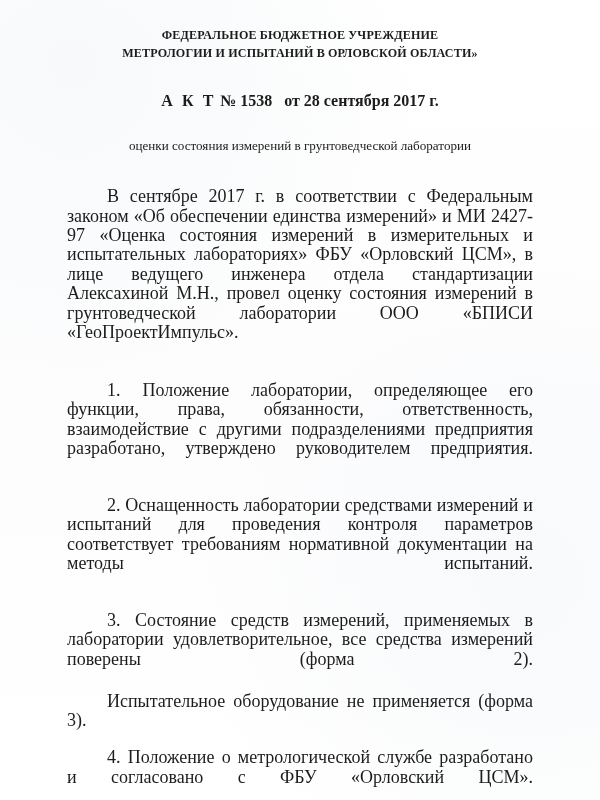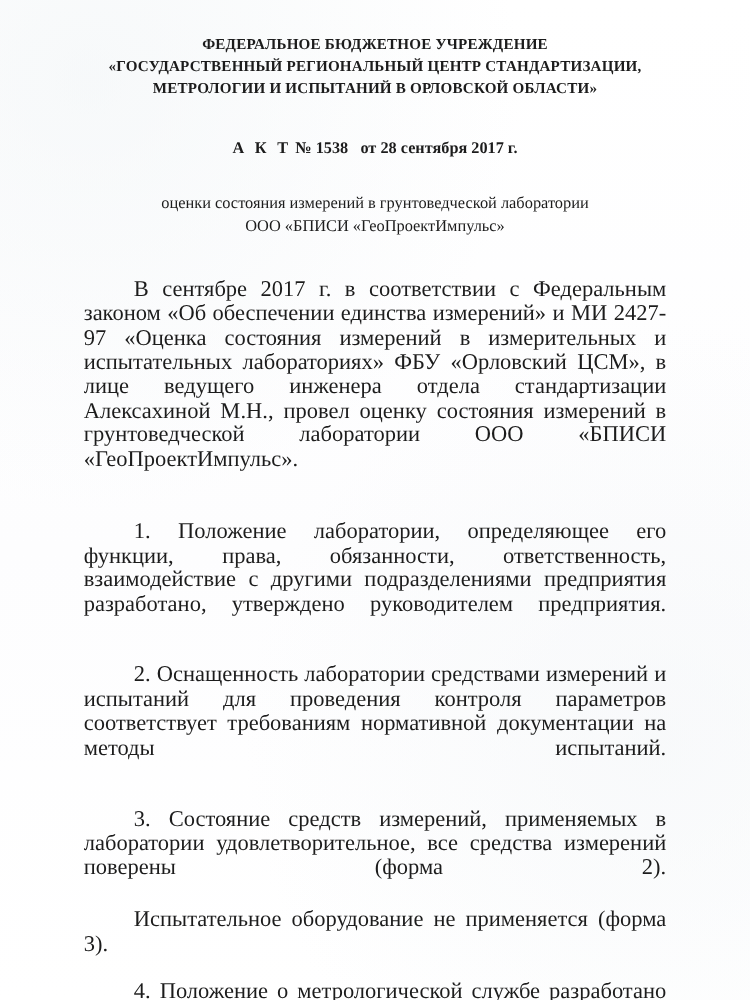--- a/index.html
+++ b/index.html
@@ -59,21 +59,21 @@
   }
   .doc-header .hline {
     display: block;
     white-space: nowrap;
   }
 
   
   .act-number {
     text-align: center;
     font-weight: bold;
-    font-size: 13px;
+    font-size: 16px;
     margin-top: 30px;
     white-space: nowrap;
   }
   .act-number .akt {
     letter-spacing: 2.6px;
   }
 
   .act-subtitle {
     text-align: center;
     font-size: 13.1px;
@@ -112,34 +112,32 @@
   p.para.nostretch::after { display: none; }
 </style>
 </head>
 <body>
 
 <div class="page">
   <div class="content">
 
     <div class="doc-header">
       <span class="hline">ФЕДЕРАЛЬНОЕ БЮДЖЕТНОЕ УЧРЕЖДЕНИЕ</span>
-      <span class="hline">«ГОСУДАРСТВЕННЫЙ РЕГИОНАЛЬНЫЙ ЦЕНТР СТАНДАРТИЗАЦИИ,</span>
       <span class="hline">МЕТРОЛОГИИ И ИСПЫТАНИЙ В ОРЛОВСКОЙ ОБЛАСТИ»</span>
     </div>
 
     <div class="act-number">
       <span class="akt">А К Т</span>
       <span>№ 1538</span>
       <span>&nbsp;</span>
       <span>от 28 сентября 2017 г.</span>
     </div>
 
     <div class="act-subtitle">
       <span class="sline">оценки состояния измерений в грунтоведческой лаборатории</span>
-      <span class="sline">ООО «БПИСИ «ГеоПроектИмпульс»</span>
     </div>
 
     <div class="body-block">
 
       <p class="para">В сентябре 2017 г. в соответствии с Федеральным законом «Об обеспечении единства измерений» и МИ 2427-97 «Оценка состояния измерений в измерительных и испытательных лабораториях» ФБУ «Орловский ЦСМ», в лице ведущего инженера отдела стандартизации Алексахиной М.Н., провел оценку состояния измерений в грунтоведческой лаборатории ООО «БПИСИ «ГеоПроектИмпульс».</p>
 
 
 
       <p class="para gap-lg">1. Положение лаборатории, определяющее его функции, права, обязанности, ответственность, взаимодействие с другими подразделениями предприятия разработано, утверждено руководителем предприятия.</p>
 

